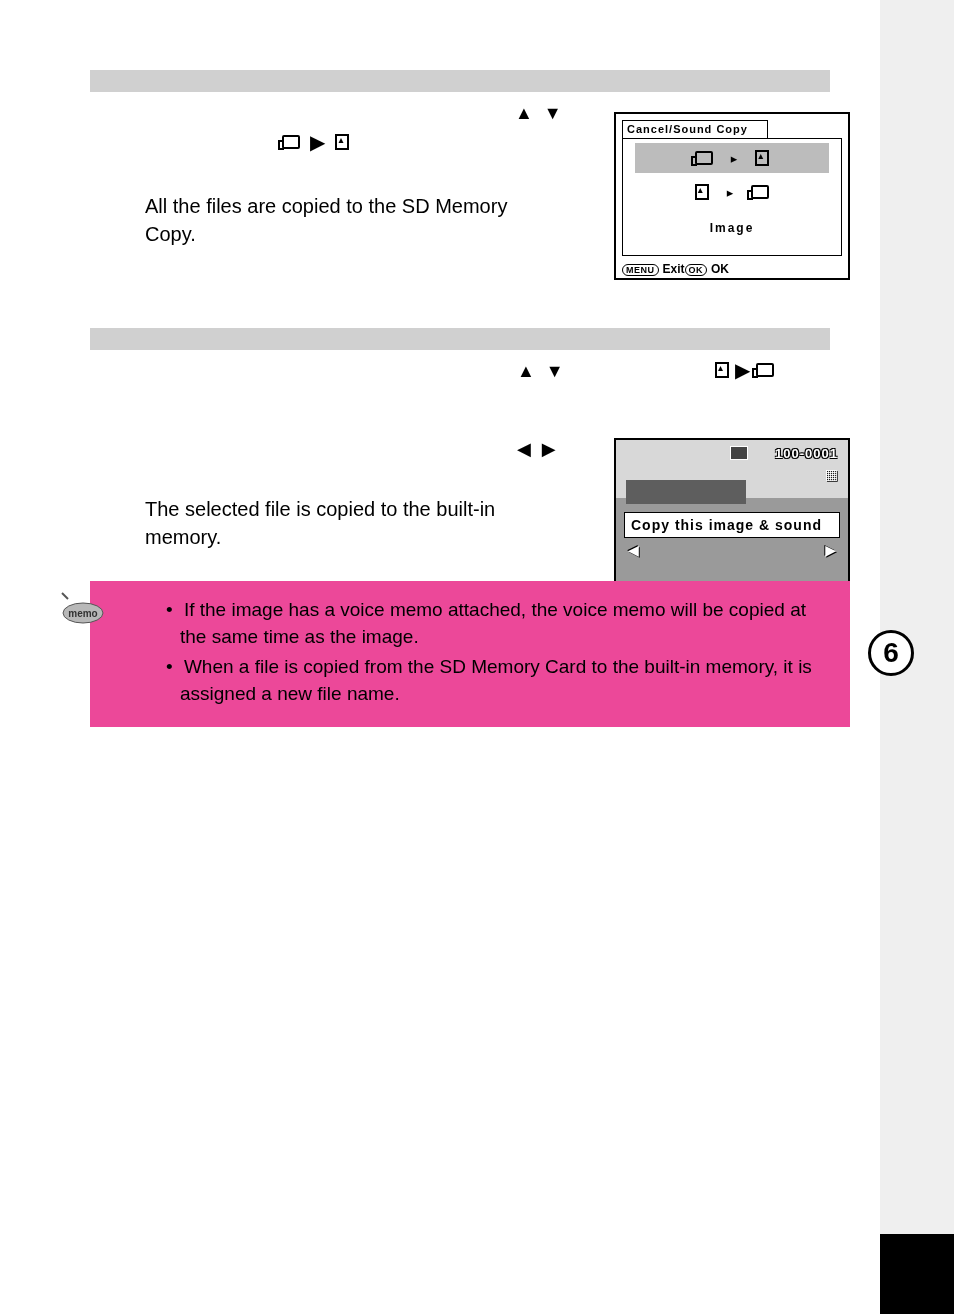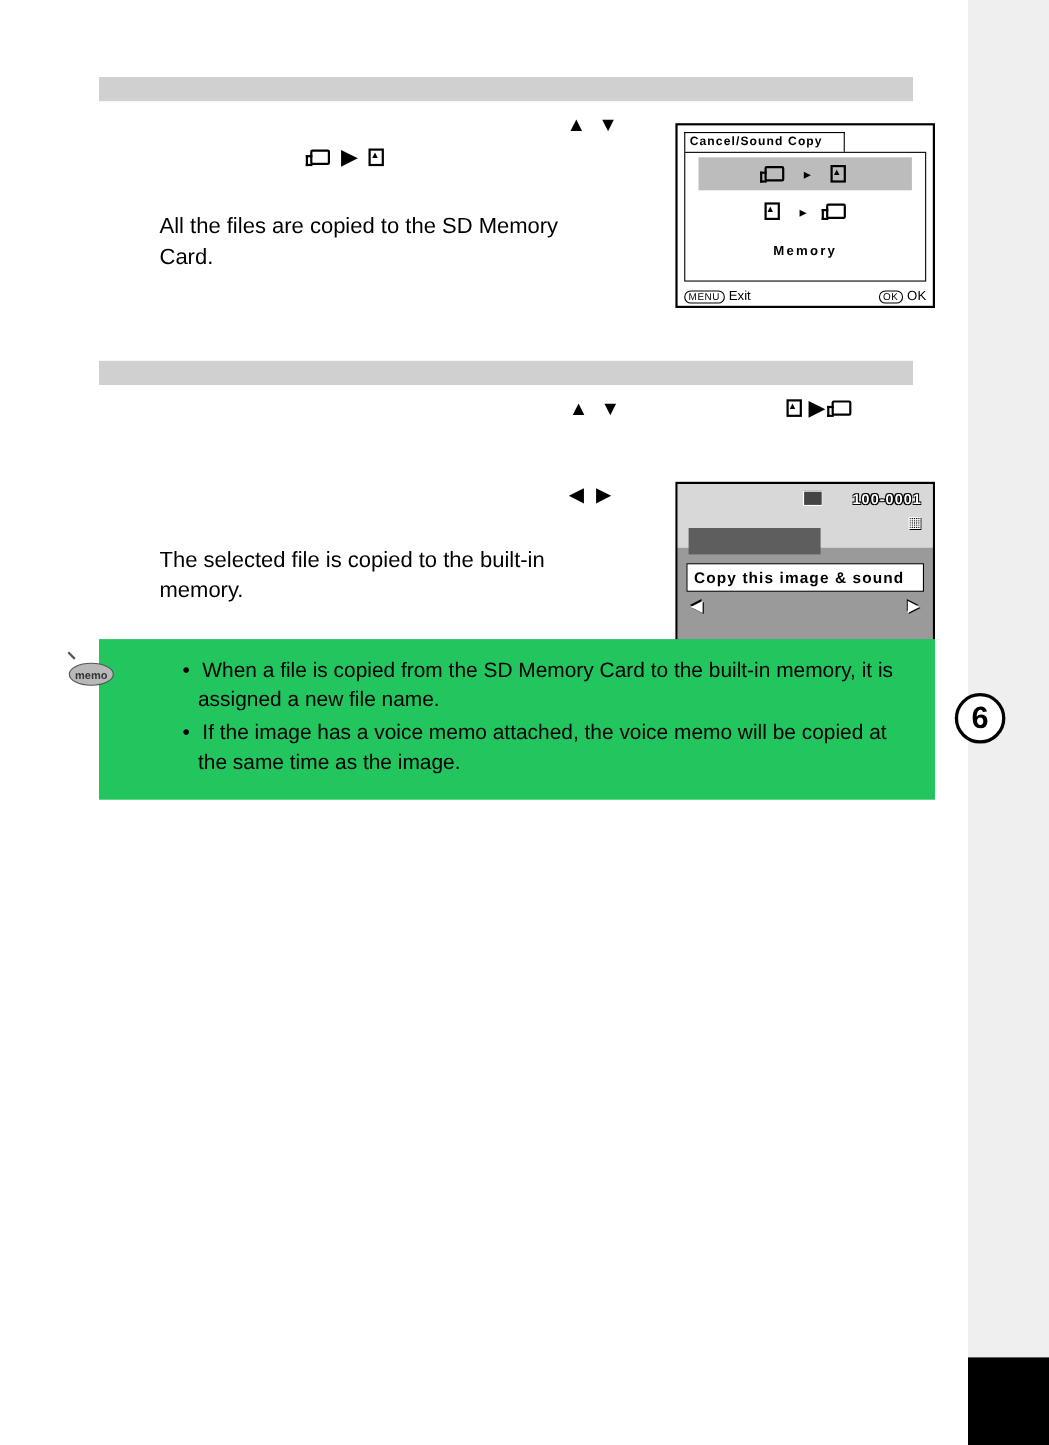--- a/index.html
+++ b/index.html
@@ -126,24 +126,24 @@
     margin-top: 4px;
   }
   .menu-row.sel { background: #bcbcbc; margin: 4px 12px 0 12px; }
   .menu-row.cancel { justify-content: center; font-weight: bold; letter-spacing: 2px; font-size: 12px; margin-top:6px;}
   .lcd-footer {
     position: absolute;
     bottom: 2px;
     left: 6px;
     right: 6px;
     display: flex;
-    justify-content: space-between;
+    justify-content: flex-start;
     align-items: center;
     font-size: 12px;
-    font-weight: normal;
+    font-weight: bold;
   }
   .btn-label {
     border: 1px solid #000;
     border-radius: 6px;
     padding: 0 3px;
     font-size: 9px;
     margin-right: 4px;
     letter-spacing: 0.5px;
   }
 
@@ -273,21 +273,21 @@
     padding: 0 3px;
     font-size: 9px;
     margin-right: 4px;
     background: rgba(0,0,0,0.3);
   }
 
   
   .memo-box {
     position: relative;
     margin: 30px 30px 0 90px;
-    background: #22c55e;
+    background: #ec4899;
     padding: 16px 20px 16px 76px;
     font-size: 19px;
     line-height: 1.4;
   }
   .memo-icon {
     position: absolute;
     left: -30px;
     top: 10px;
     width: 46px;
     height: 34px;
@@ -317,36 +317,36 @@
 <div class="page">
 
   <div class="sec sec1">
     <div class="bar"></div>
     <div class="arrows-top">▲ ▼</div>
     <div class="line1-icons">
       <span class="cam-sd"></span>
       <span>▶</span>
       <span class="sd-card"></span>
     </div>
-    <p class="desc1">All the files are copied to the SD Memory Card.</p>
+    <p class="desc1">All the files are copied to the SD Memory Copy.</p>
 
     <div class="lcd1">
       <div class="lcd-tab">Cancel/Sound Copy</div>
       <div class="lcd-body">
         <div class="menu-row sel">
           <span class="cam-sd"></span>
           <span>▸</span>
           <span class="sd-card"></span>
         </div>
         <div class="menu-row">
           <span class="sd-card"></span>
           <span>▸</span>
           <span class="cam-sd"></span>
         </div>
-        <div class="menu-row cancel">Memory</div>
+        <div class="menu-row cancel">Image</div>
       </div>
       <div class="lcd-footer">
         <span><span class="btn-label">MENU</span><span>Exit</span></span>
         <span><span class="btn-label">OK</span><span>OK</span></span>
       </div>
     </div>
   </div>
 
   <div class="sec sec2">
     <div class="bar"></div>
@@ -379,18 +379,18 @@
     </div>
   </div>
 
   <div class="memo-box">
     <svg class="memo-icon" viewBox="0 0 46 34">
       <ellipse cx="23" cy="22" rx="20" ry="10" fill="#b8b8b8" stroke="#555" stroke-width="1"></ellipse>
       <text x="23" y="26" font-size="10" font-weight="bold" text-anchor="middle" fill="#333">memo</text>
       <path d="M8 8 Q4 4 2 2" stroke="#555" stroke-width="2" fill="none"></path>
     </svg>
     <ul>
+      <li>If the image has a voice memo attached, the voice memo will be copied at the same time as the image.</li>
       <li>When a file is copied from the SD Memory Card to the built-in memory, it is assigned a new file name.</li>
-      <li>If the image has a voice memo attached, the voice memo will be copied at the same time as the image.</li>
     </ul>
   </div>
 
 </div>
 
 </body></html>

